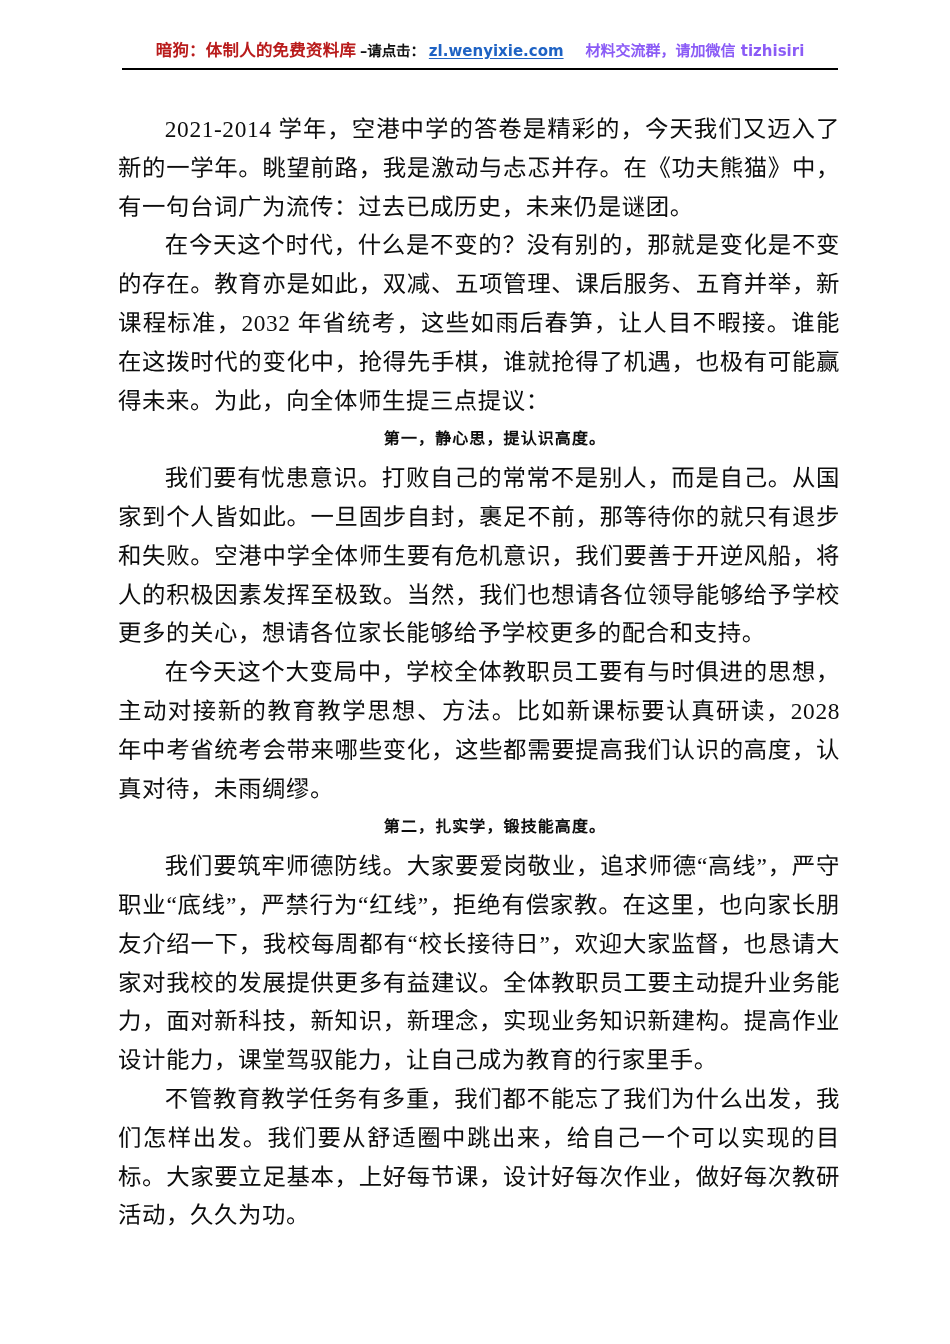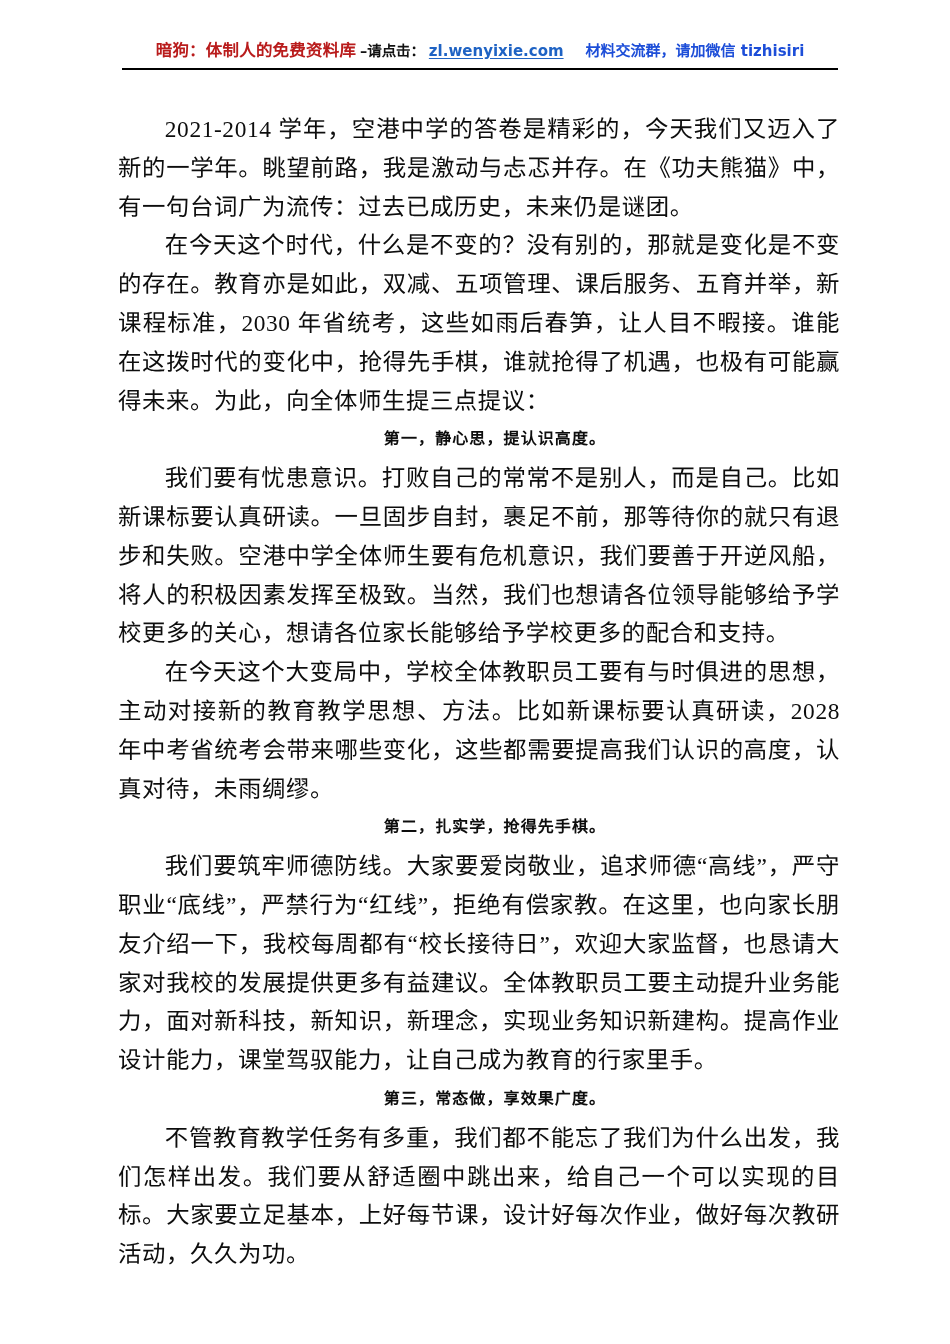--- a/index.html
+++ b/index.html
@@ -58,21 +58,21 @@
   .hdr-link {
     color: #1F63C4;
     font-size: 15px;
     font-weight: 700;
     text-decoration: underline;
     text-underline-offset: 2px;
   }
   .hdr-gap-sm { display:inline-block; width: 4px; }
   .hdr-gap-lg { display:inline-block; width: 22px; }
   .hdr-tail {
-    color: #1d4ed8;
+    color: #8b5cf6;
     font-size: 15px;
     font-weight: 700;
   }
 
   
   .doc-body {
     position: absolute;
     left: 118px;
     top: 110px;
     width: 722px;
@@ -105,31 +105,30 @@
 <div class="page">
 
   <div class="page-header">
     <span class="hdr-seg hdr-red">暗狗：体制人的免费资料库</span><span class="hdr-gap-sm"></span><span class="hdr-seg hdr-black">–请点击：</span><span class="hdr-gap-sm"></span><span class="hdr-seg hdr-link">zl.wenyixie.com</span><span class="hdr-gap-lg"></span><span class="hdr-seg hdr-tail">材料交流群，请加微信 tizhisiri</span>
   </div>
 
   <div class="doc-body">
 
     <p class="para">2021-2014 学年，空港中学的答卷是精彩的，今天我们又迈入了新的一学年。眺望前路，我是激动与忐忑并存。在《功夫熊猫》中，有一句台词广为流传：过去已成历史，未来仍是谜团。</p>
 
-    <p class="para">在今天这个时代，什么是不变的？没有别的，那就是变化是不变的存在。教育亦是如此，双减、五项管理、课后服务、五育并举，新课程标准，2030 年省统考，这些如雨后春笋，让人目不暇接。谁能在这拨时代的变化中，抢得先手棋，谁就抢得了机遇，也极有可能赢得未来。为此，向全体师生提三点提议：</p>
+    <p class="para">在今天这个时代，什么是不变的？没有别的，那就是变化是不变的存在。教育亦是如此，双减、五项管理、课后服务、五育并举，新课程标准，2032 年省统考，这些如雨后春笋，让人目不暇接。谁能在这拨时代的变化中，抢得先手棋，谁就抢得了机遇，也极有可能赢得未来。为此，向全体师生提三点提议：</p>
 
     <p class="para heading">第一，静心思，提认识高度。</p>
 
-    <p class="para">我们要有忧患意识。打败自己的常常不是别人，而是自己。比如新课标要认真研读。一旦固步自封，裹足不前，那等待你的就只有退步和失败。空港中学全体师生要有危机意识，我们要善于开逆风船，将人的积极因素发挥至极致。当然，我们也想请各位领导能够给予学校更多的关心，想请各位家长能够给予学校更多的配合和支持。</p>
+    <p class="para">我们要有忧患意识。打败自己的常常不是别人，而是自己。从国家到个人皆如此。一旦固步自封，裹足不前，那等待你的就只有退步和失败。空港中学全体师生要有危机意识，我们要善于开逆风船，将人的积极因素发挥至极致。当然，我们也想请各位领导能够给予学校更多的关心，想请各位家长能够给予学校更多的配合和支持。</p>
 
     <p class="para">在今天这个大变局中，学校全体教职员工要有与时俱进的思想，主动对接新的教育教学思想、方法。比如新课标要认真研读，2028 年中考省统考会带来哪些变化，这些都需要提高我们认识的高度，认真对待，未雨绸缪。</p>
 
-    <p class="para heading">第二，扎实学，抢得先手棋。</p>
+    <p class="para heading">第二，扎实学，锻技能高度。</p>
 
     <p class="para">我们要筑牢师德防线。大家要爱岗敬业，追求师德“高线”，严守职业“底线”，严禁行为“红线”，拒绝有偿家教。在这里，也向家长朋友介绍一下，我校每周都有“校长接待日”，欢迎大家监督，也恳请大家对我校的发展提供更多有益建议。全体教职员工要主动提升业务能力，面对新科技，新知识，新理念，实现业务知识新建构。提高作业设计能力，课堂驾驭能力，让自己成为教育的行家里手。</p>
 
-    <p class="para heading">第三，常态做，享效果广度。</p>
 
     <p class="para">不管教育教学任务有多重，我们都不能忘了我们为什么出发，我们怎样出发。我们要从舒适圈中跳出来，给自己一个可以实现的目标。大家要立足基本，上好每节课，设计好每次作业，做好每次教研活动，久久为功。</p>
 
   </div>
 
 </div>
 
 </body></html>

